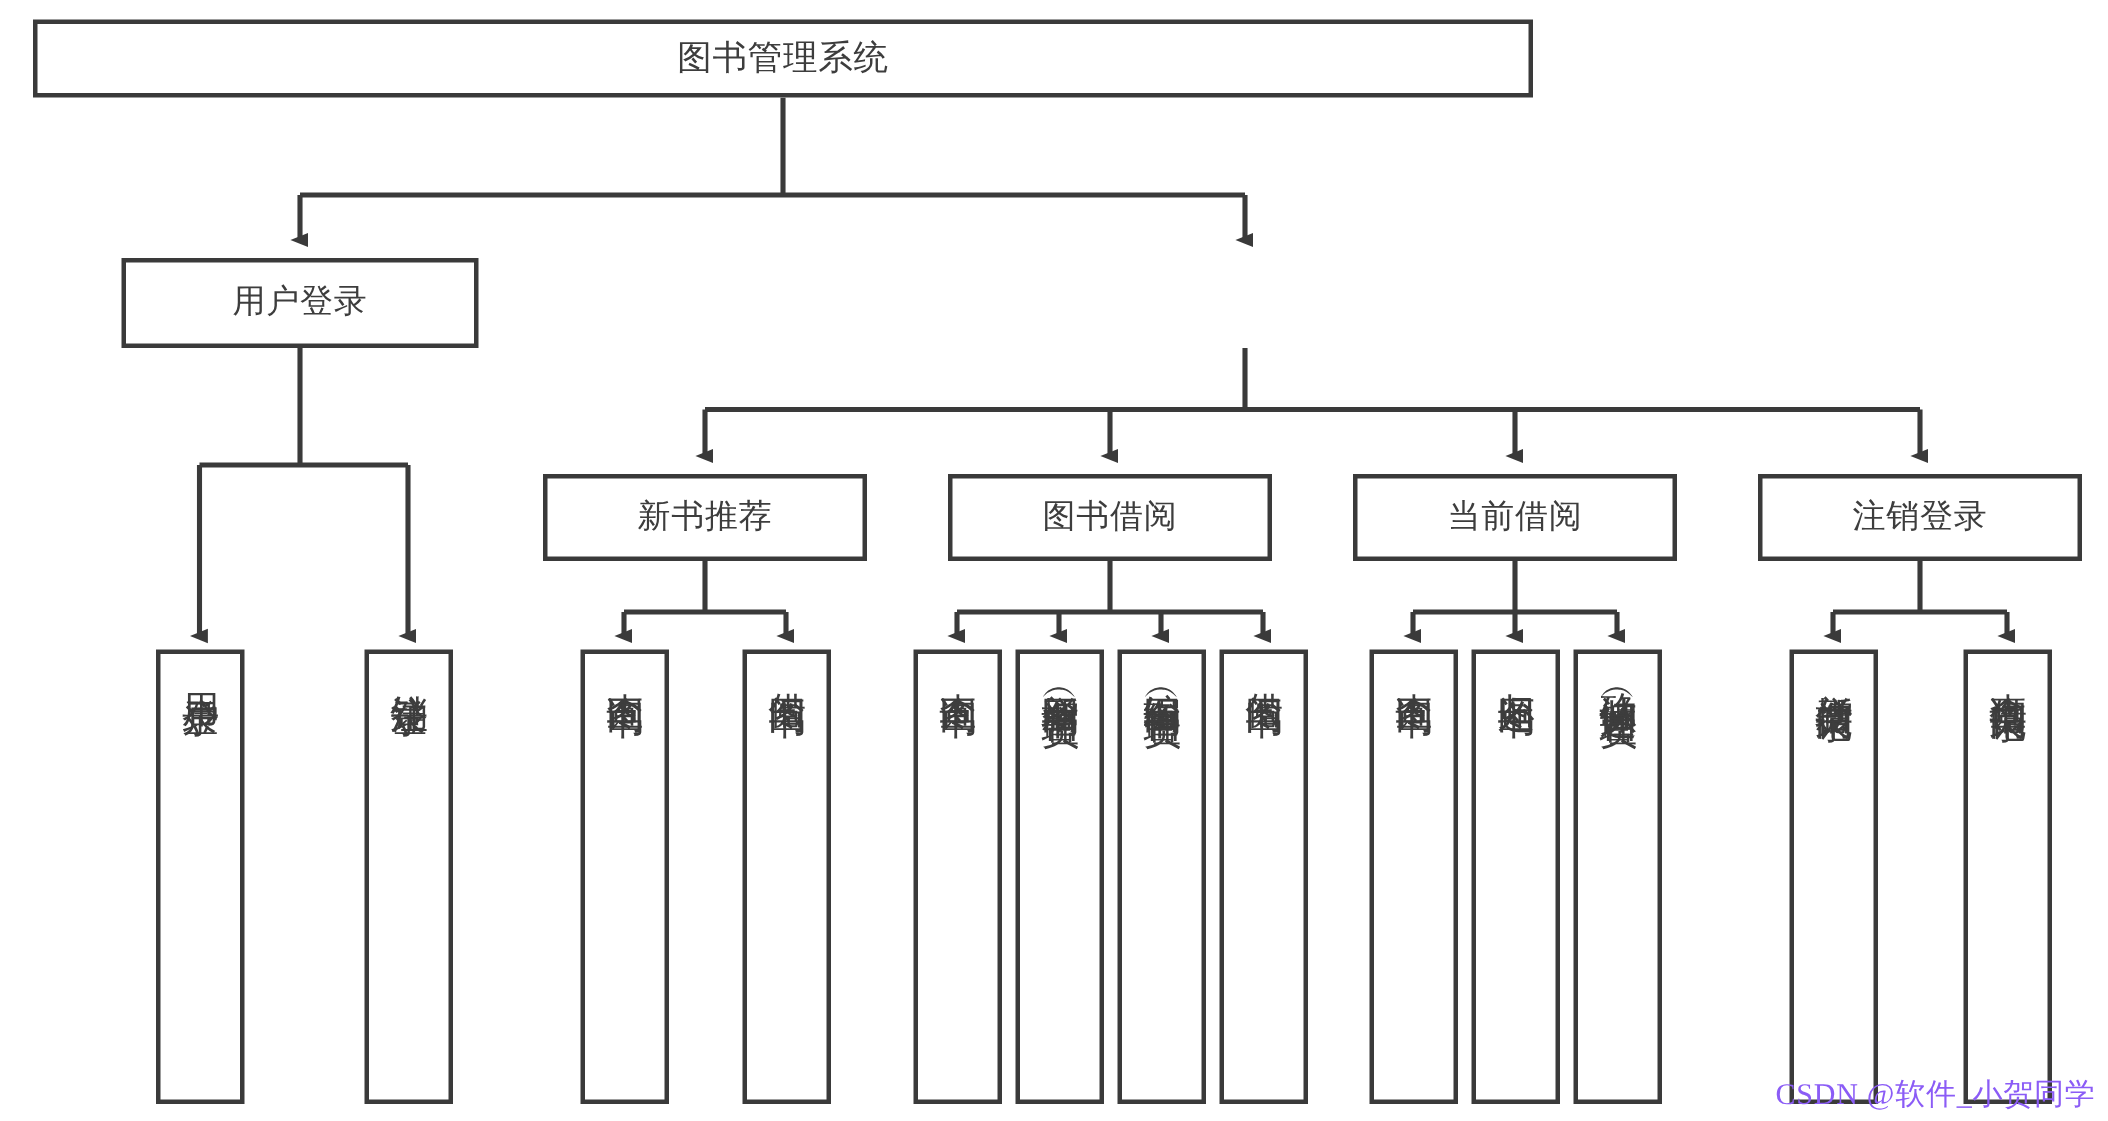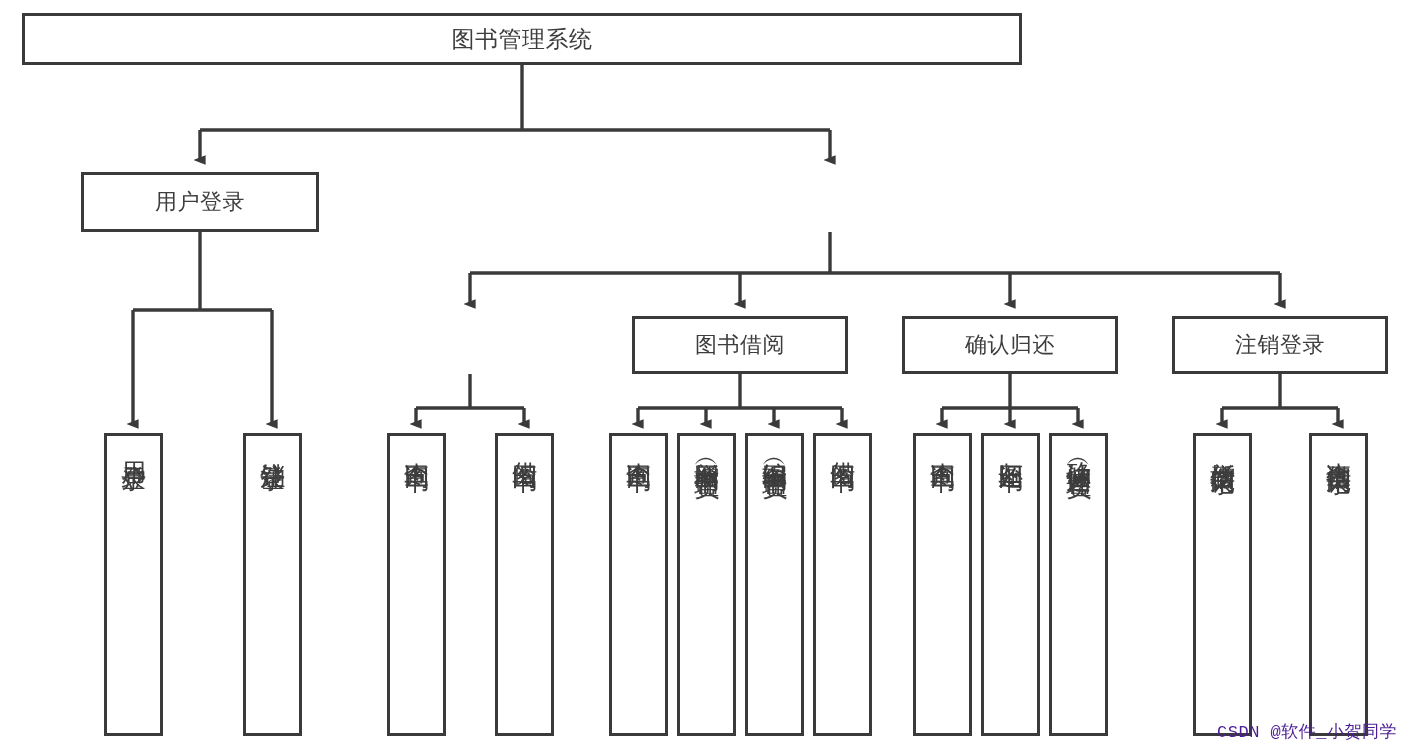--- a/index.html
+++ b/index.html
@@ -59,25 +59,25 @@
     font-size: 25px;
     line-height: 1.02;
     letter-spacing: 2px;
     white-space: nowrap;
     max-height: 100%;
   }
   .watermark {
     position: absolute;
     right: 8px;
     bottom: 4px;
-    font-size: 17px;
-    color: #4c1d95;
+    font-size: 20px;
+    color: #8b5cf6;
     letter-spacing: 0.5px;
     white-space: nowrap;
-    font-family: Liberation Mono, monospace;
+    font-family: Liberation Serif, serif;
   }
 </style>
 </head>
 <body>
 
 <div id="canvas">
 
   <svg class="edges" viewBox="0 0 1405 747">
     <defs>
       <marker id="arrow" markerWidth="12" markerHeight="12" refX="5.2" refY="5.6" orient="auto" markerUnits="userSpaceOnUse">
@@ -129,25 +129,28 @@
   </svg>
 
   <div class="node root horiz" style="left:22px; top:13px; width:1000px; height:52px;">
     <span class="label">图书管理系统</span>
   </div>
 
   <div class="node horiz" style="left:81px; top:172px; width:238px; height:60px;">
     <span class="label">用户登录</span>
   </div>
 
+  <div class="node horiz" style="left:362px; top:316px; width:216px; height:58px;">
+    <span class="label">新书推荐</span>
+  </div>
   <div class="node horiz" style="left:632px; top:316px; width:216px; height:58px;align-items:center;">
     <span class="label">图书借阅</span>
   </div>
   <div class="node horiz" style="left:902px; top:316px; width:216px; height:58px;">
-    <span class="label">确认归还</span>
+    <span class="label">当前借阅</span>
   </div>
   <div class="node horiz" style="left:1172px; top:316px; width:216px; height:58px;">
     <span class="label">注销登录</span>
   </div>
 
   <div class="node vert" style="left:104px; top:433px; width:59px; height:303px;">
     <span class="label">用户登录</span>
   </div>
   <div class="node vert" style="left:243px; top:433px; width:59px; height:303px;">
     <span class="label">注销登录</span>

